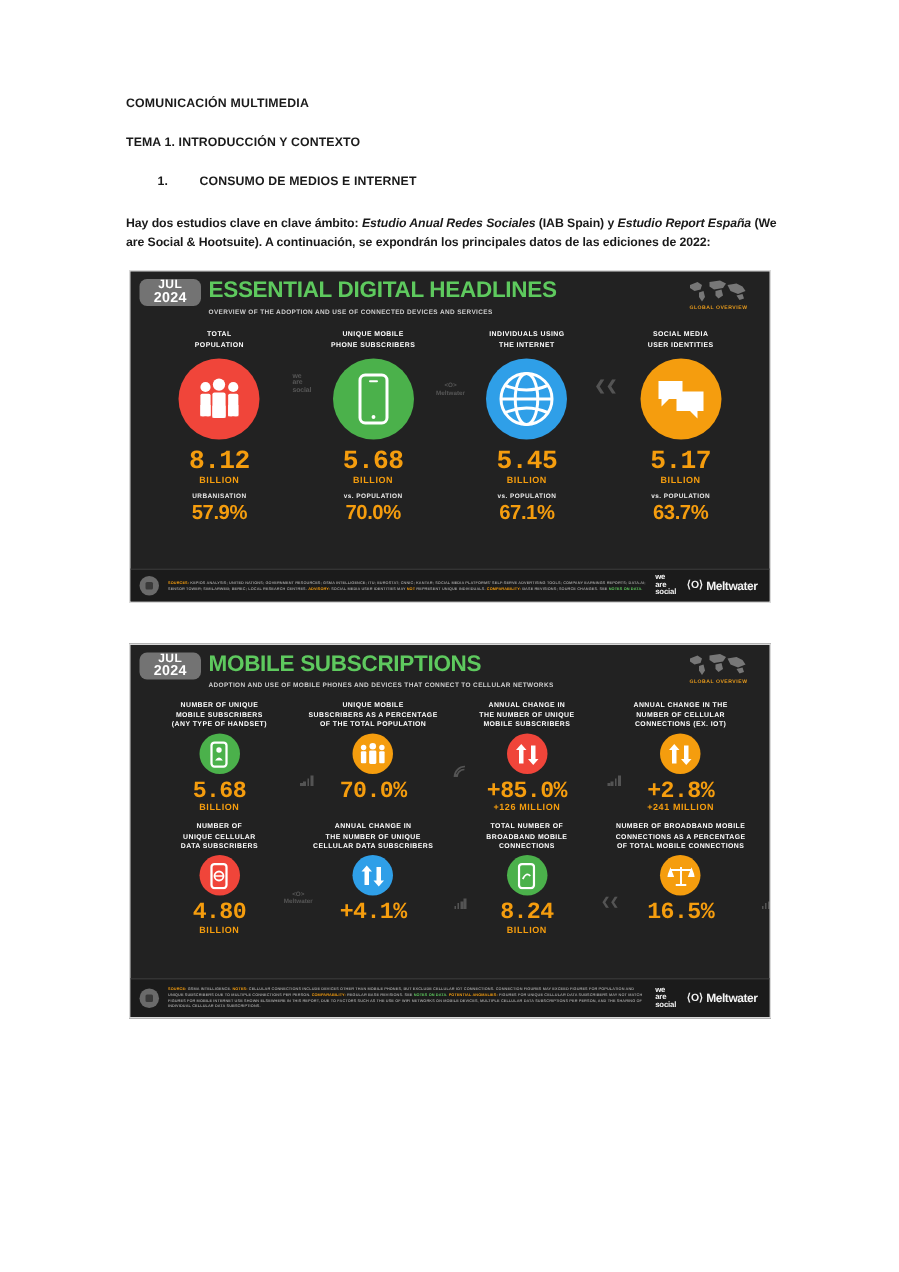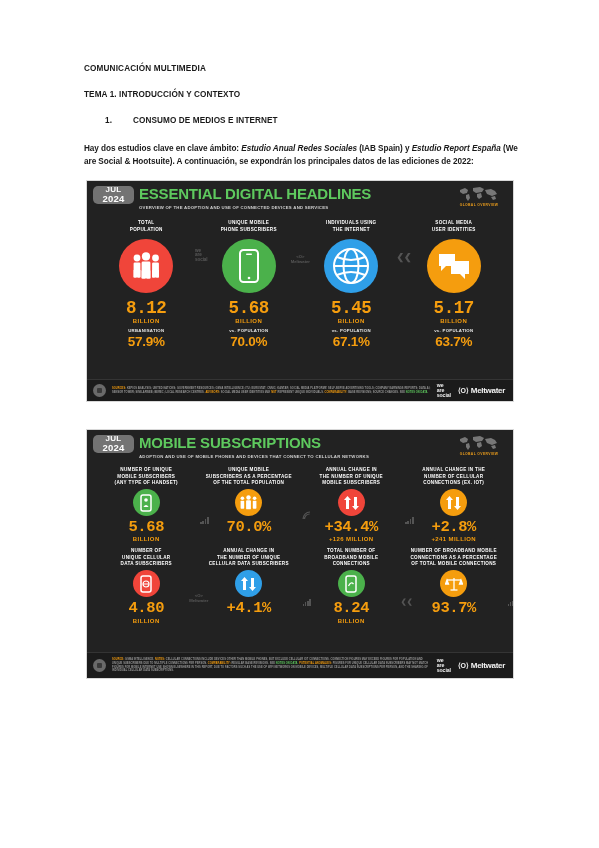--- a/index.html
+++ b/index.html
@@ -316,21 +316,21 @@
       </div>
 
       <div class="col">
         <div class="col-head three">ANNUAL CHANGE IN<br>THE NUMBER OF UNIQUE<br>MOBILE SUBSCRIBERS</div>
         <div class="circle c-red" style="width:27px;height:27px;margin-top:2px">
           <svg width="17" height="16" viewBox="0 0 17 16" fill="#fff">
               <path d="M4.5 1 L8 5 H6 V14 H3 V5 H1 Z"></path>
               <path d="M12.5 15 L16 11 H14 V2 H11 V11 H9 Z"></path>
             </svg>
         </div>
-        <div class="big sm" style="margin-top:3px">+34.4%</div>
+        <div class="big sm" style="margin-top:3px">+85.0%</div>
         <div class="unit">+126 MILLION</div>
         <div class="wm" style="bottom:18px;right:-11px">
           <div class="bars">
               <i style="height:2px"></i>
               <i style="height:3.5px"></i>
               <i style="height:5px"></i>
               <i style="height:7px"></i>
             </div>
         </div>
       </div>
@@ -405,21 +405,21 @@
         <div class="col-head three">NUMBER OF BROADBAND MOBILE<br>CONNECTIONS AS A PERCENTAGE<br>OF TOTAL MOBILE CONNECTIONS</div>
         <div class="circle c-orange" style="width:27px;height:27px;margin-top:2px">
           <svg width="18" height="16" viewBox="0 0 18 16" fill="none" stroke="#fff" stroke-width="1.3">
               <line x1="9" y1="2" x2="9" y2="14"></line>
               <line x1="2" y1="4" x2="16" y2="4"></line>
               <path d="M2 4 L0.5 8 h3 z" fill="#fff"></path>
               <path d="M16 4 L14.5 8 h3 z" fill="#fff"></path>
               <line x1="5.5" y1="14" x2="12.5" y2="14"></line>
             </svg>
         </div>
-        <div class="big sm" style="margin-top:3px">93.7%</div>
+        <div class="big sm" style="margin-top:3px">16.5%</div>
         <div class="unit"></div>
         <div class="wm" style="bottom:18px;right:-11px">
           <div class="bars">
               <i style="height:2px"></i>
               <i style="height:3.5px"></i>
               <i style="height:5px"></i>
               <i style="height:7px"></i>
             </div>
         </div>
       </div>

